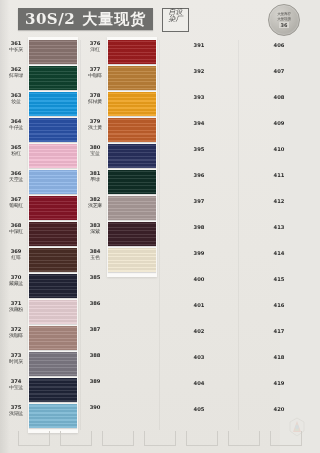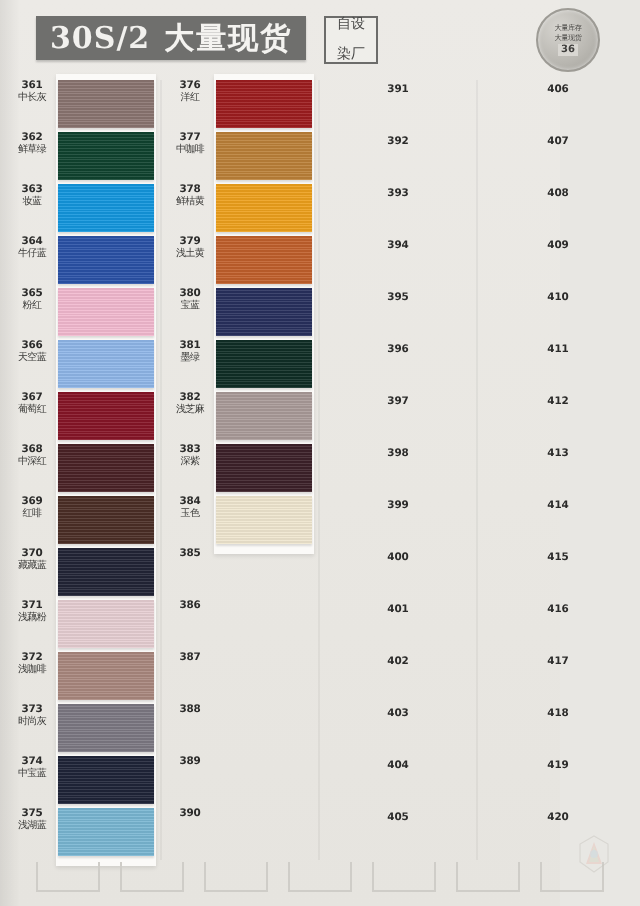--- a/index.html
+++ b/index.html
@@ -33,22 +33,23 @@
   #title-plate .t1{
     color:#f2f1ee;font-size:15px;font-weight:bold;letter-spacing:.5px;
     font-family:"DejaVu Serif","Liberation Serif",serif;
   }
   #title-plate .t2{
     color:#f4f3f0;font-size:15px;font-weight:bold;margin-left:7px;letter-spacing:1px;
   }
   #mill-badge{
     position:absolute;left:162px;top:8px;width:25px;height:22px;
     border:1px solid #6c6c6a;background:#efeeea;
-    display:flex;flex-direction:column;align-items:center;justify-content:space-between;
+    display:flex;flex-direction:column;align-items:center;justify-content:flex-start;
     line-height:1;
+    font-style:italic;
   }
   #mill-badge span{font-size:7px;color:#4a4a49;letter-spacing:0;}
   #seal{
     position:absolute;left:268px;top:4px;width:30px;height:30px;border-radius:50%;
     background:radial-gradient(circle at 35% 30%,#d6d4cf 0%,#b9b7b1 60%,#a2a09a 100%);
     border:1px solid #9d9b95;
     display:flex;flex-direction:column;align-items:center;justify-content:center;
     box-shadow:inset 0 0 2px rgba(255,255,255,.6);
   }
   #seal .sl{font-size:3.6px;color:#4c4b48;line-height:1.25;letter-spacing:-.2px;}

